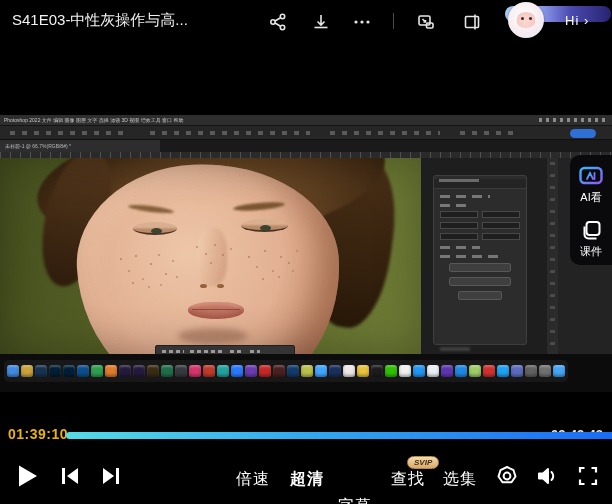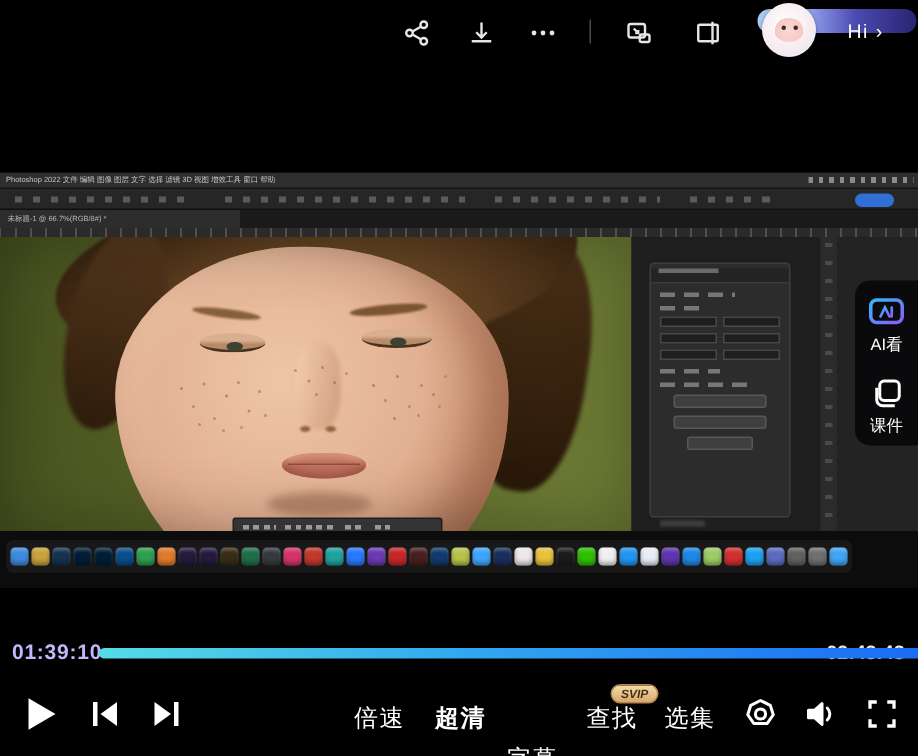--- a/index.html
+++ b/index.html
@@ -118,49 +118,50 @@
   .mini-seg { height:3px; background:repeating-linear-gradient(90deg,#9a9a9a 0 4px, transparent 4px 7px); }
   .smudge { position:absolute; left:440px; top:232px; width:30px; height:4px; background:rgba(160,160,160,.25); filter:blur(1px); }
 
   .ps-bottom { position:absolute; left:0; top:239px; width:612px; height:38px; background:#0c0c0c; }
   .dock { position:absolute; left:4px; top:6px; height:22px; display:flex; align-items:center; gap:2px;
     padding:0 3px; background:rgba(70,70,70,.22); border-radius:5px; }
   .dock-icon { width:12px; height:12px; border-radius:3px; box-shadow:inset 0 -2px 3px rgba(0,0,0,.35), inset 0 2px 2px rgba(255,255,255,.25); }
 
   
   .side-block { position:absolute; right:0; width:42px; background:#0a0a0c; border-radius:10px 0 0 10px;
-    display:flex; flex-direction:column; align-items:center; color:#fff;margin-top:32px; }
+    display:flex; flex-direction:column; align-items:center; color:#fff; }
   .side-1 { top:155px; height:110px; padding-top:10px; gap:3px; }
   .side-2 { top:269px; height:46px; padding-top:6px; gap:1px; }
   .side-label { font-size:11px; color:#fff; }
   .side-gap { height:8px; }
   .side-icon { width:24px; height:22px; display:flex; align-items:center; justify-content:center; }
   .side-icon svg { display:block; }
 
   
-  .time-cur { position:absolute; left:8px; top:426px; font-size:14px; font-weight:bold; color:#c4b5fd; letter-spacing:.5px; }
+  .time-cur { position:absolute; left:8px; top:426px; font-size:14px; font-weight:bold; color:#eab308; letter-spacing:.5px; }
   .time-dur { position:absolute; left:551px; top:427px; font-size:13px; font-weight:bold; color:#e9e9e9; z-index:1; }
   .pbar { position:absolute; left:66px; top:432px; width:546px; height:7px; border-radius:4px 0 0 4px;
     background:linear-gradient(90deg,#55dce6 0%, #32a7ef 45%, #1b6cf4 100%); z-index:2; }
 
   
   .watermark { position:absolute; left:198px; top:450px; font-size:29px; letter-spacing:1px;
     color:rgba(198,198,204,.32); z-index:0; }
   .ctrl { position:absolute; color:#f2f2f2; z-index:1; }
   .ctrl svg { display:block; }
   .ctl-label { position:absolute; font-size:16px; color:#fff; letter-spacing:1px; z-index:1; }
   .svip { position:absolute; left:407px; top:456px; font-size:8px; font-weight:bold; font-style:italic;
     color:#4a2e12; background:linear-gradient(#f2dcae,#d9a96c); border:1px solid #b3874e;
     border-radius:7px; padding:1px 6px; z-index:2; }
 </style>
 </head>
 <body>
 
 <div class="stage">
 
+  <div class="hdr-title">S41E03-中性灰操作与高...</div>
 
   <div class="hicon" style="left:268px;">
     <svg viewBox="0 0 20 20" fill="none" stroke="currentColor" stroke-width="1.6">
       <circle cx="14.5" cy="4.5" r="2.2"></circle>
         <circle cx="5" cy="10" r="2.2"></circle>
         <circle cx="14.5" cy="15.5" r="2.2"></circle>
       <path d="M7 9l5.5-3.2M7 11l5.5 3.2"></path>
     </svg>
   </div>
   <div class="hicon" style="left:311px;">

